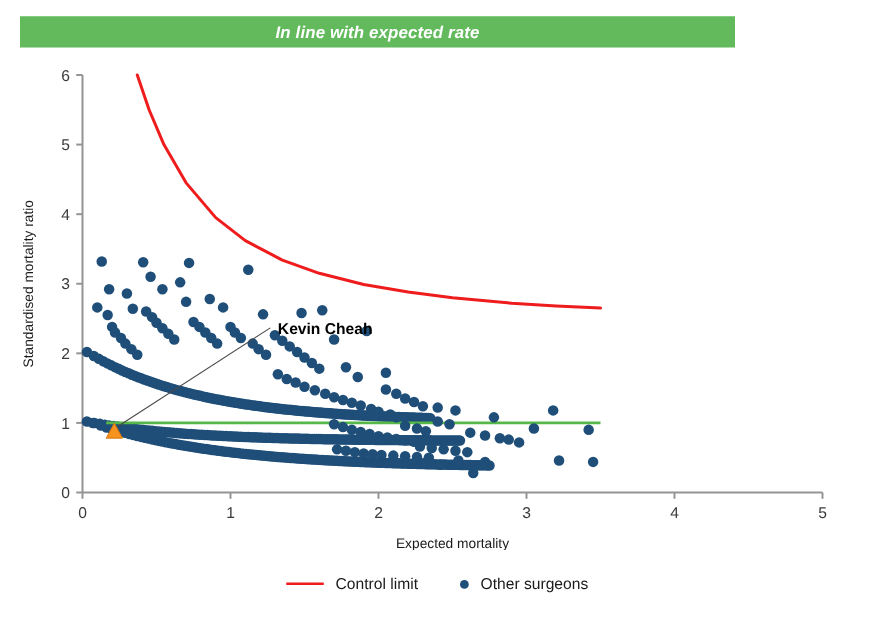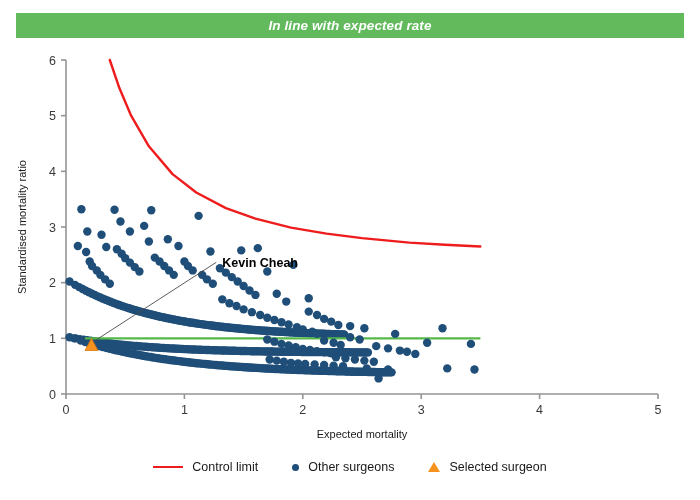--- a/index.html
+++ b/index.html
@@ -2,21 +2,21 @@
 <html><head>
 <meta charset="utf-8">
 <style>
   html,body{margin:0;padding:0;}
   body{
     width:700px;height:500px;background:#ffffff;
     font-family:"Liberation Sans", sans-serif;
     overflow:hidden;position:relative;
   }
   #banner{
-    position:absolute;left:16px;top:13px;width:668px;height:25px;
+    position:absolute;left:16px;top:13px;width:572px;height:25px;
     background:#62ba5c;color:#ffffff;
     display:flex;align-items:center;justify-content:center;
     font-style:italic;font-weight:bold;font-size:13.5px;letter-spacing:.1px;
   }
   #plot{position:absolute;left:0;top:40px;width:700px;height:400px;}
   #plot svg{display:block;}
   .axis-title{font-size:11px;fill:#1a1a1a;font-family:"Liberation Sans",sans-serif;}
   .tick-lbl{font-size:12.5px;fill:#3a3a3a;font-family:"Liberation Sans",sans-serif;}
   .annot{font-size:12.5px;font-weight:bold;fill:#000000;font-family:"Liberation Sans",sans-serif;}
   #legend{
@@ -656,17 +656,13 @@
 
 <div id="legend">
   <div class="leg-item">
     <span class="leg-line" id="leg-line-red" style="border-top-color: rgb(238, 28, 28);"></span>
     <span class="leg-lbl">Control limit</span>
   </div>
   <div class="leg-item">
     <span class="leg-dot" style="background: rgb(31, 78, 121);"></span>
     <span class="leg-lbl">Other surgeons</span>
   </div>
-  <div class="leg-item">
-    <span class="leg-tri" style="border-bottom-color: rgb(246, 146, 30);"></span>
-    <span class="leg-lbl">Selected surgeon</span>
-  </div>
 </div>
 
 </body></html>

